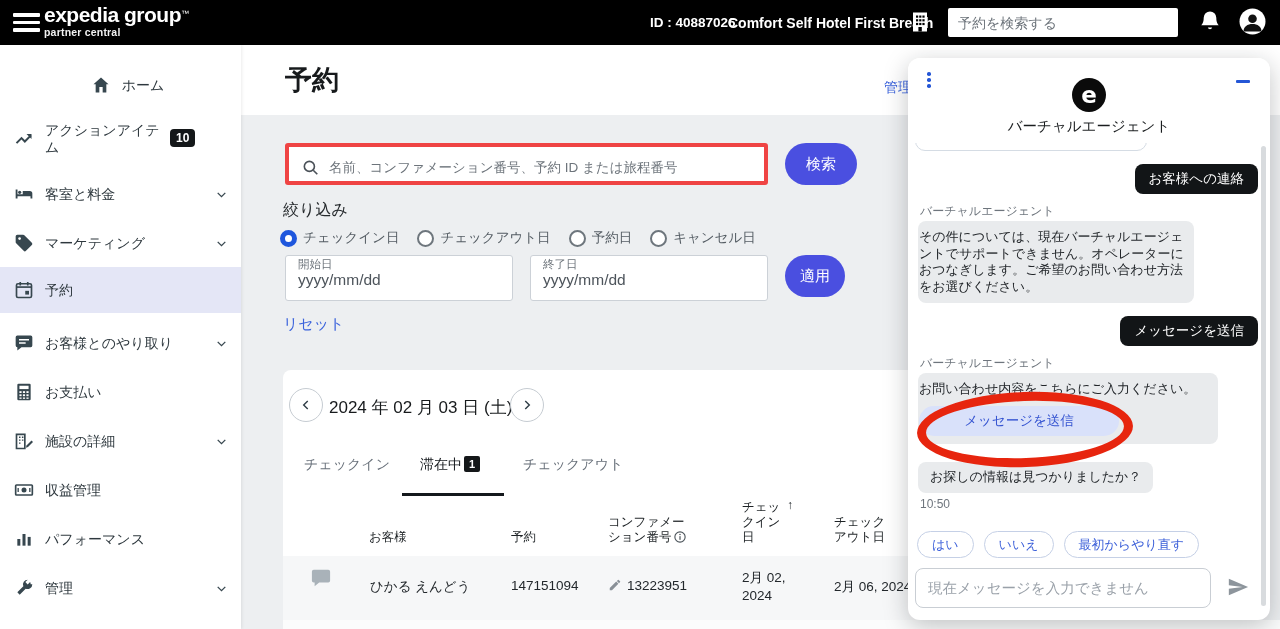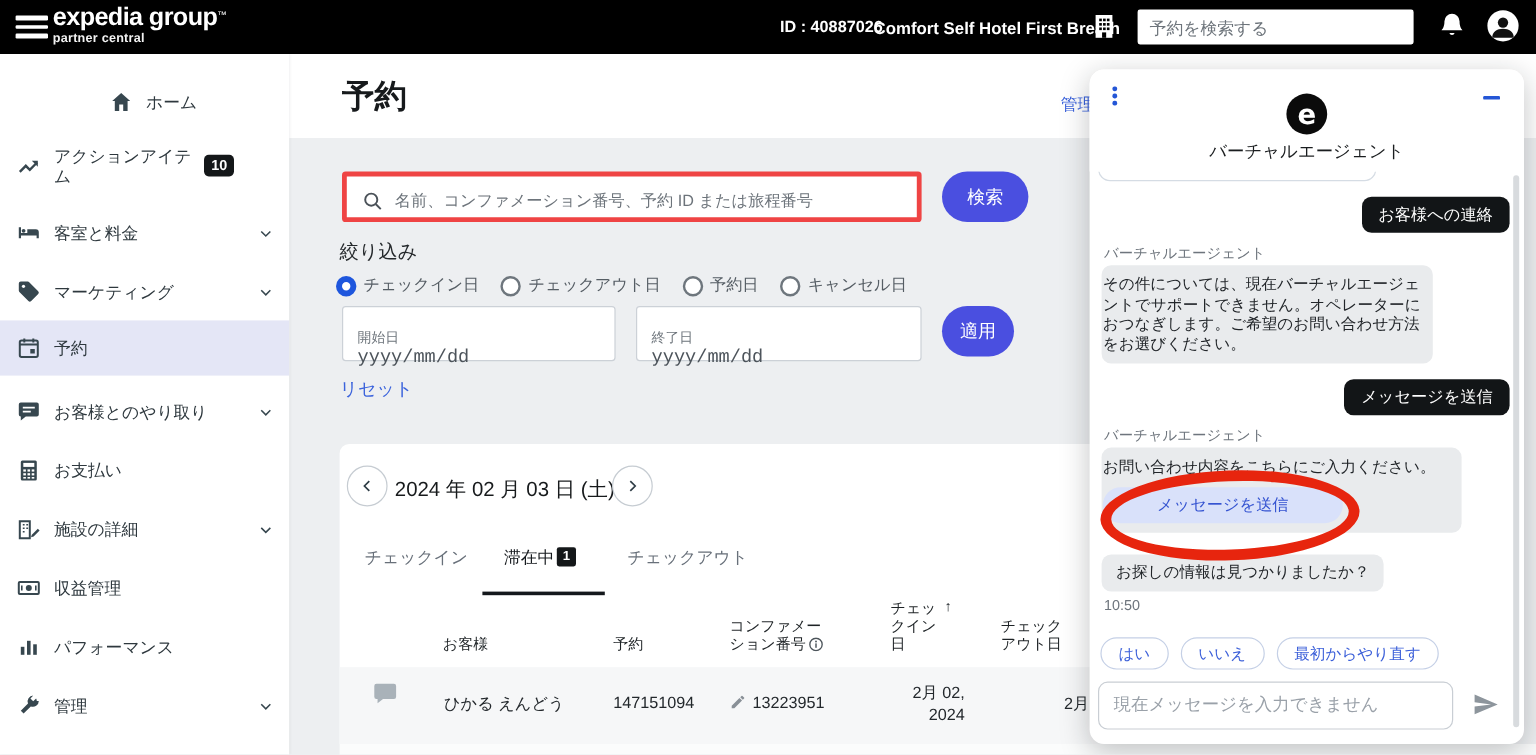--- a/index.html
+++ b/index.html
@@ -45,23 +45,23 @@
   .btn-search { left:785px; top:143px; width:72px; }
   .btn-apply { left:785px; top:255px; width:60px; }
 
   .filter-title { position:absolute; left:283px; top:200px; font-size:16px; color:#25292c;text-align:center; }
   .radio-row { position:absolute; left:280px; top:229px; display:flex; align-items:center; gap:18px; }
   .radio-item { display:flex; align-items:center; cursor:pointer; }
   .rad { width:17px; height:17px; border-radius:50%; border:2px solid #6e767d; margin-right:6px; background:#fff; flex:0 0 17px; }
   .rad.on { border:5.5px solid #1e56dd; }
   .radio-item span.lbl { font-size:13.5px; color:#555d64; }
 
-  .date-field { position:absolute; top:255px; height:46px; background:#fff; border:1px solid #ccd1d7; border-radius:3px; padding:20px 12px 0; }
+  .date-field { position:absolute; top:255px; height:46px; background:#fff; border:1px solid #ccd1d7; border-radius:3px; padding:2px 12px 0; }
   .date-field .dlabel { font-size:11.5px; color:#6d747b; line-height:13px; }
-  .date-field input { border:none; outline:none; width:100%; font-size:15.5px; font-family:Liberation Mono, monospace; background:transparent; padding:0; }
+  .date-field input { border:none; outline:none; width:100%; font-size:15.5px; font-family:Liberation Sans, sans-serif; background:transparent; padding:0; }
   .date-field input::placeholder { color:#4d545b; }
   .df-start { left:285px; width:228px; }
   .df-end { left:530px; width:238px; }
   .reset-link { position:absolute; left:283px; top:315px; font-size:15px; color:#3b63dc; cursor:pointer; }
 
   
   .card { position:absolute; left:283px; top:370px; width:913px; height:250px; background:#fff; border-radius:8px 8px 0 0; }
   .nav-circle { position:absolute; width:34px; height:34px; border:1px solid #c6ccd2; border-radius:50%; background:#fff; top:18px; display:flex; align-items:center; justify-content:center; cursor:pointer; }
   .nav-prev { left:6px; }
   .nav-next { left:227px; }
@@ -69,21 +69,21 @@
 
   .tab { position:absolute; top:86px; font-size:14px; color:#68707a; cursor:pointer; }
   .tab.active { color:#14181c; }
   .tab-badge { position:absolute; left:181px; top:86px; width:16px; height:16px; background:#141719; color:#fff; font-size:11px; font-weight:700; border-radius:2px; display:flex; align-items:center; justify-content:center; }
   .tab-underline { position:absolute; left:119px; top:123px; width:102px; height:2.5px; background:#14181c; }
 
   .th { position:absolute; font-size:12.5px; font-weight:500; color:#1e2326; line-height:15px; }
   .sort-arrow { position:absolute; left:504px; top:128px; font-size:12px; font-weight:700; color:#21262a; }
   .info-ic { display:inline-block; vertical-align:-2px; margin-left:3px; }
 
-  .trow { position:absolute; left:0; top:186px; width:913px; height:64px; background:#f6f7f8;text-align:right; }
+  .trow { position:absolute; left:0; top:186px; width:913px; height:64px; background:#f6f7f8; }
   .trow .cell { position:absolute; font-size:13.5px; color:#23282c; }
   .row-chat-ic { position:absolute; left:28px; top:12px; cursor:pointer; }
   .guest-link { color:#3b63dc; cursor:pointer; }
   .pencil-ic { position:absolute; left:325px; top:15px; cursor:pointer; }
 
   .bottom-strip { position:absolute; left:283px; top:620px; width:997px; height:9px; background:#fbfcfc; }
 
   
   .chat-panel { position:absolute; left:908px; top:58px; width:362px; height:562px; background:#fff; border-radius:12px; box-shadow:0 6px 24px rgba(20,24,28,.25); z-index:50; }
   .chat-header { position:absolute; left:0; top:0; width:100%; height:85px; background:#fff; border-radius:12px 12px 0 0; z-index:3; }

